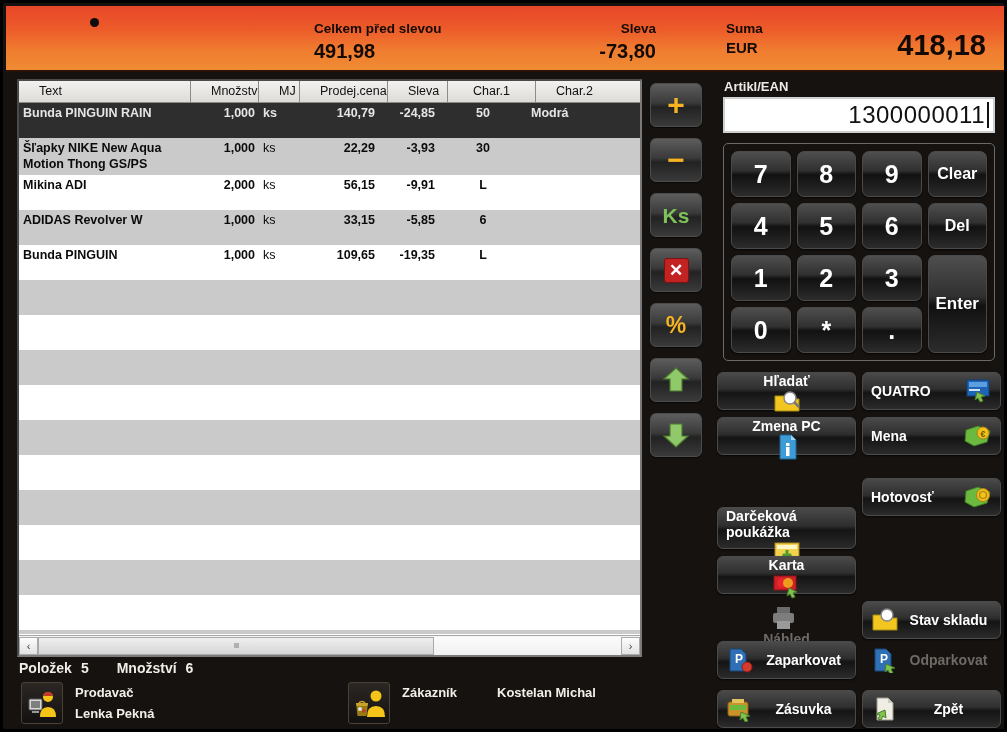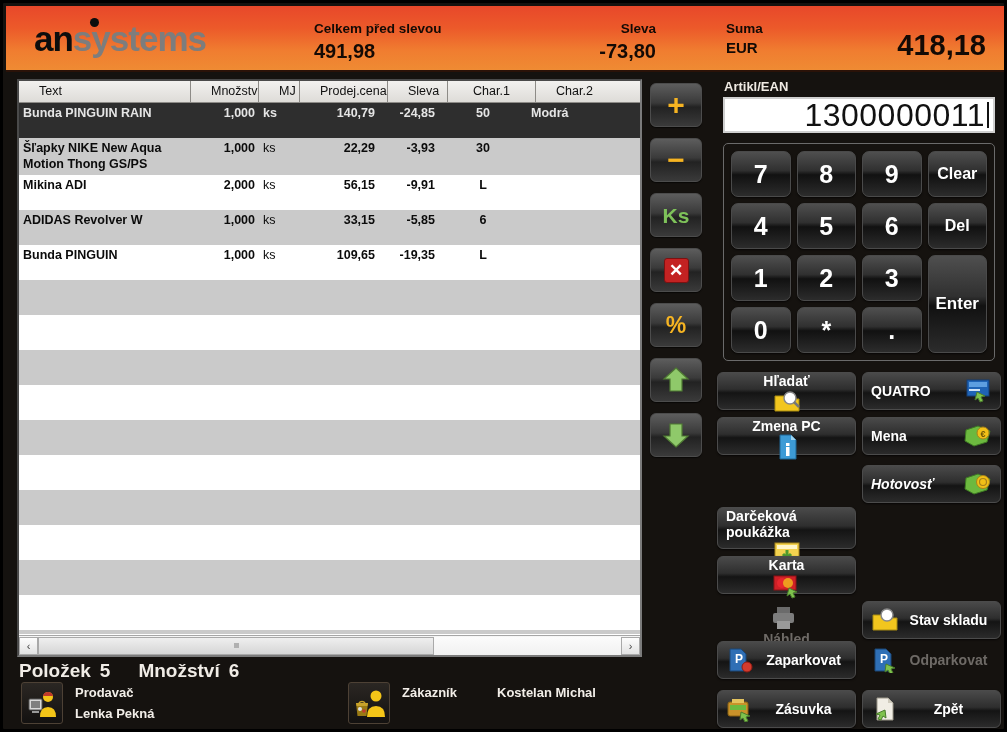--- a/index.html
+++ b/index.html
@@ -145,21 +145,21 @@
     background: linear-gradient(180deg,#efefef,#d6d6d6);
     border: 1px solid #a9a9a9;
     display: flex; align-items: center; justify-content: center;
   }
   .sb-grip { width: 5px; height: 5px; background: #b0b0b0; }
 
   
   .summary {
     position: absolute;
     left: 16px; top: 657px;
-    font-size: 19px; font-weight: bold; color: #f0ece6;
+    font-size: 14px; font-weight: bold; color: #f0ece6;
     white-space: nowrap;
   }
   .summary span { margin-right: 9px; }
   .summary .val { margin-right: 28px; }
 
   
   .finfo { position: absolute; display: flex; align-items: flex-start; }
   .finfo-seller { left: 18px; top: 679px; }
   .finfo-cust   { left: 345px; top: 679px; }
 
@@ -212,21 +212,21 @@
   }
   .ean-box {
     margin: 0 8px;
     height: 36px;
     background: #fff;
     border: 2px solid #cfcfcf;
     display: flex; align-items: center; justify-content: flex-end;
     padding-right: 4px;
     position: relative;
   }
-  .ean-value { font-size: 32px; color: #111; letter-spacing: .5px; }
+  .ean-value { font-size: 24px; color: #111; letter-spacing: .5px; }
   .ean-caret { width: 2px; height: 26px; background: #111; margin-left: 2px; }
 
   .keypad {
     margin: 10px 8px 0 8px;
     padding: 7px;
     border: 1px solid #6a6a6a;
     border-radius: 5px;
     display: grid;
     grid-template-columns: repeat(4, 1fr);
     grid-gap: 6px;
@@ -271,23 +271,20 @@
 
   
   svg { display: block; }
 </style>
 </head>
 <body>
 
 <div class="app">
 
   <div class="header">
-    <div class="logo">
-      <span class="an">an</span><span class="sys">systems</span>
-    </div>
     <div class="logo-dot"></div>
 
     <div class="hdr-field hf-total">
       <div class="hdr-label">Celkem před slevou</div>
       <div class="hdr-value">491,98</div>
     </div>
 
     <div class="hdr-field hf-disc">
       <div class="hdr-label">Sleva</div>
       <div class="hdr-value">-73,80</div>
@@ -544,21 +541,21 @@
         <span class="lbl">Mena</span>
         <span class="ico">
           <svg width="28" height="26" viewBox="0 0 28 26">
             <path d="M2 7 l12-4 12 5 -3 11 -13 4 -9-5z" fill="#6cb93f" stroke="#3e7a23"></path>
             <circle cx="19" cy="10" r="6" fill="#f2c017" stroke="#a8811a"></circle>
             <text x="19" y="14" font-size="9" text-anchor="middle" fill="#6b5308" font-family="Liberation Sans">€</text>
           </svg>
         </span>
       </div>
 
-      <div class="abtn col-r" style="top:93px;font-style:italic;">
+      <div class="abtn col-r" style="top:106px;">
         <span class="lbl">Hotovosť</span>
         <span class="ico">
           <svg width="28" height="26" viewBox="0 0 28 26">
             <path d="M2 7 l12-4 12 5 -3 11 -13 4 -9-5z" fill="#6cb93f" stroke="#3e7a23"></path>
             <circle cx="19" cy="11" r="6.5" fill="#f2c017" stroke="#a8811a"></circle>
             <circle cx="19" cy="11" r="3.5" fill="none" stroke="#a8811a" stroke-width="1.2"></circle>
           </svg>
         </span>
       </div>
 

